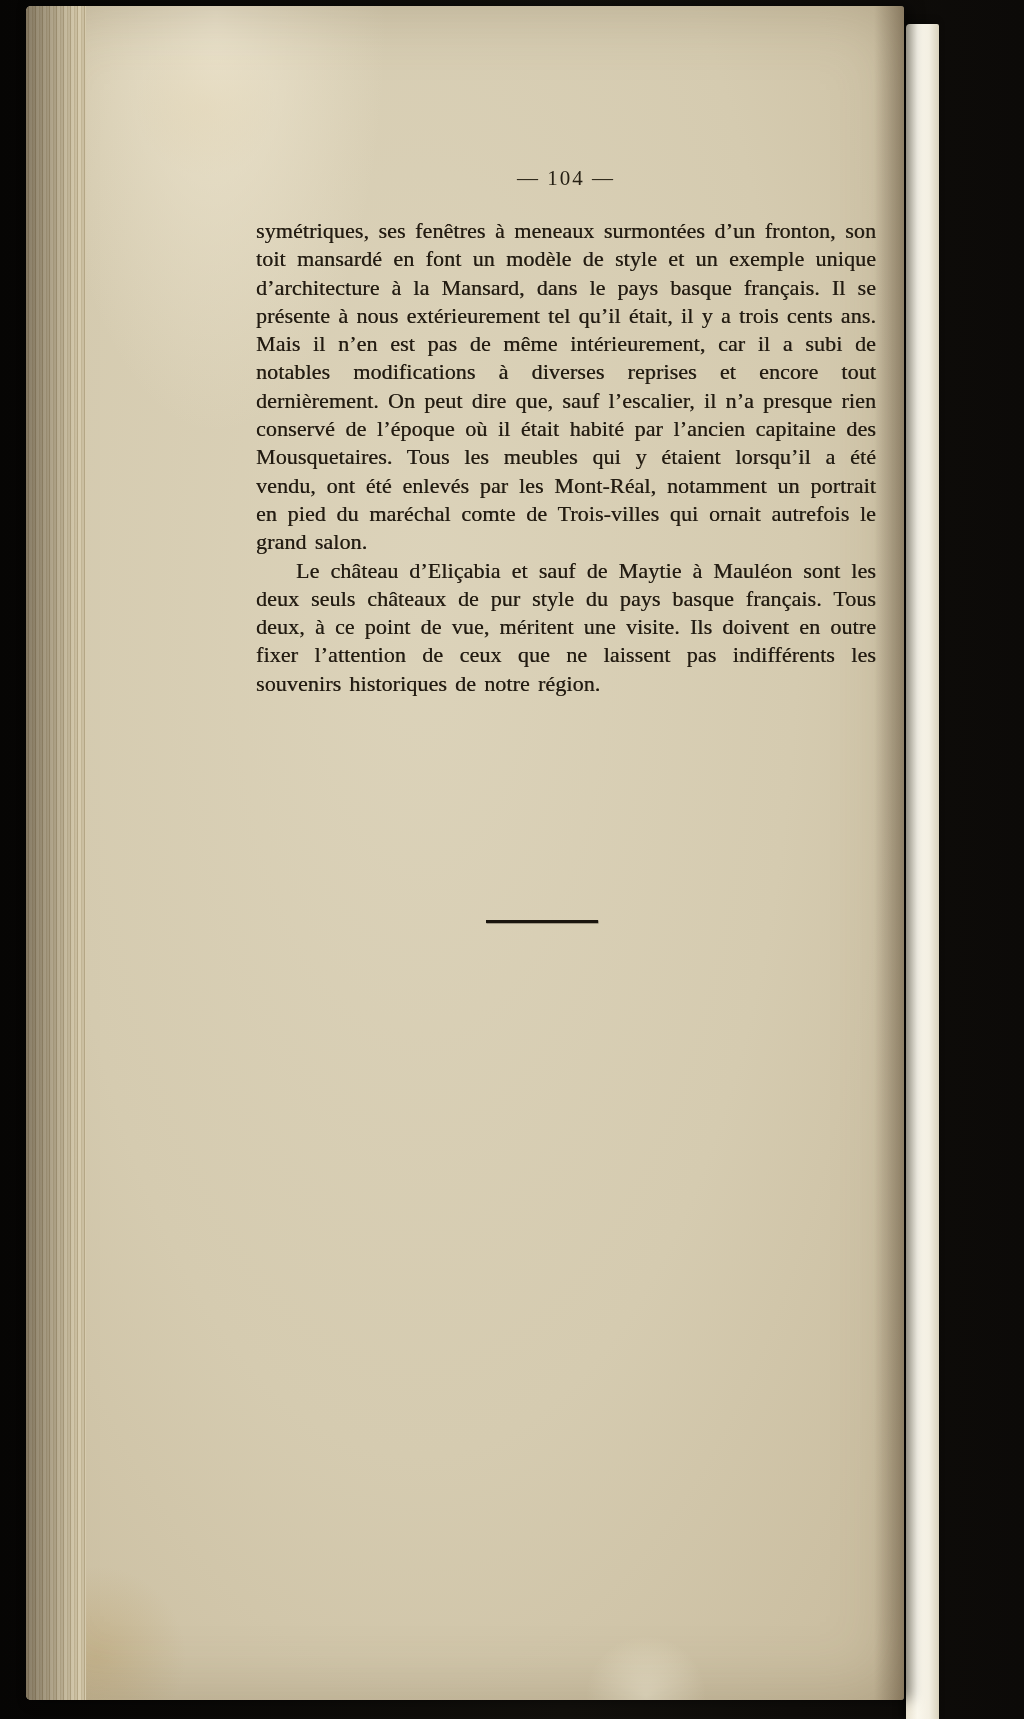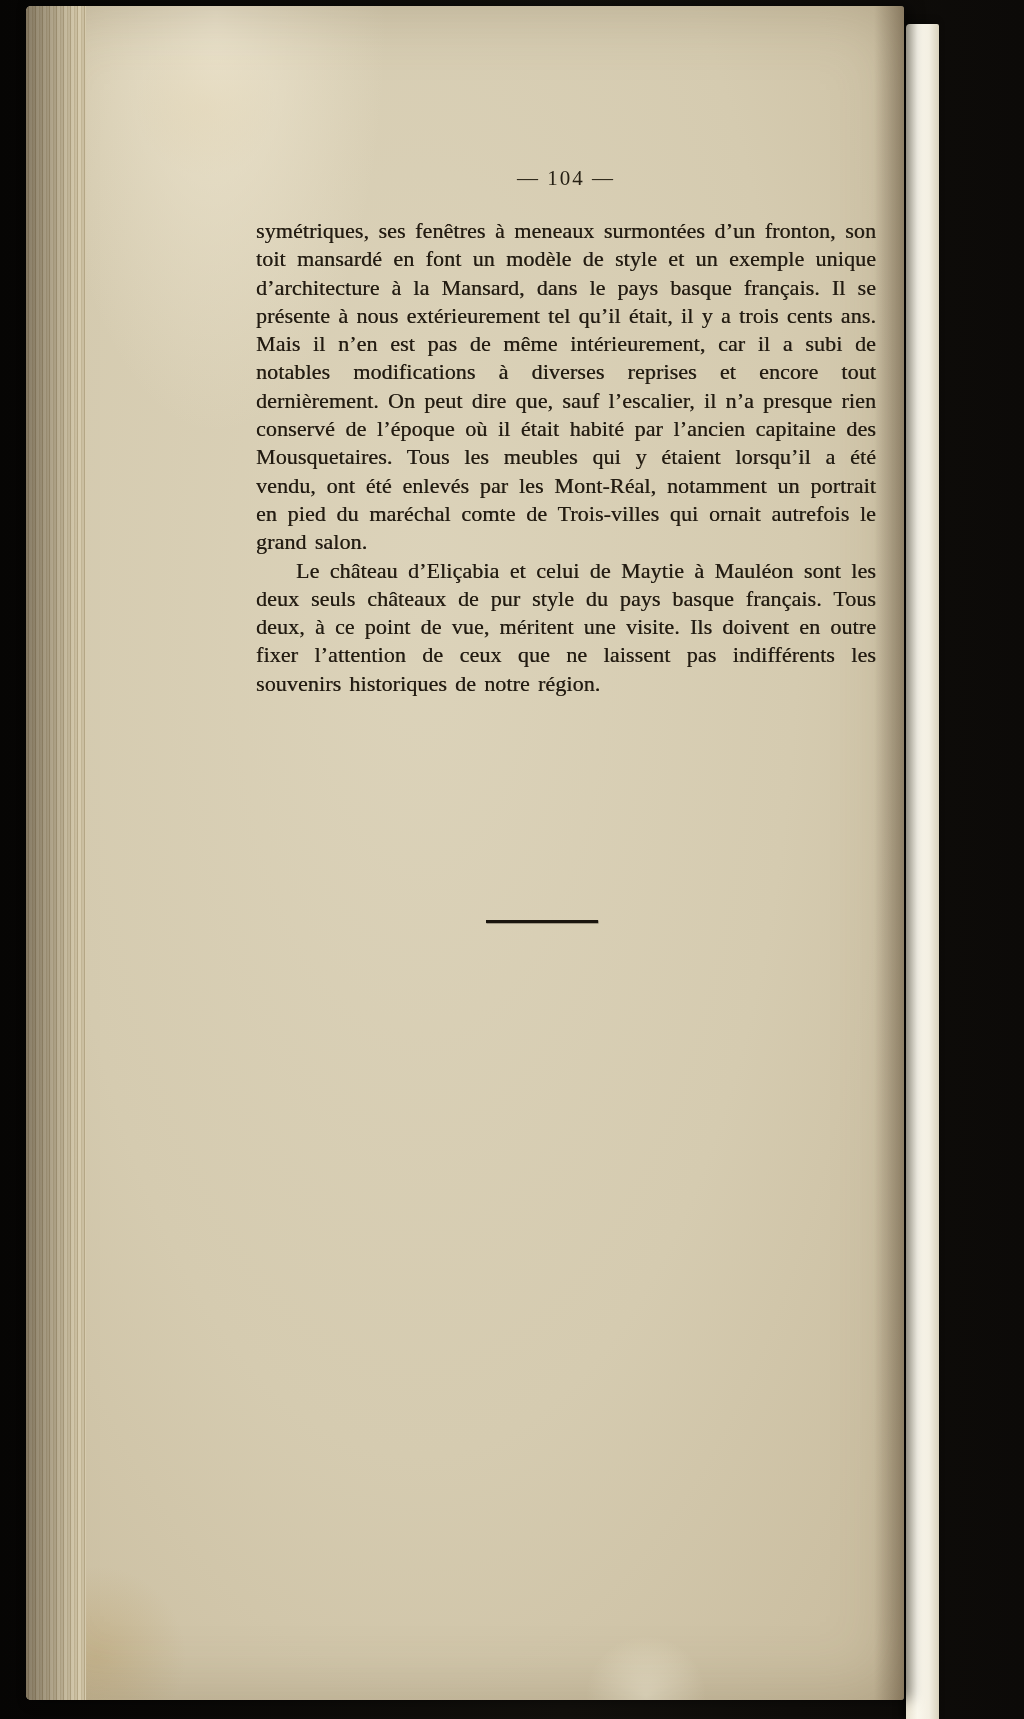--- a/index.html
+++ b/index.html
@@ -119,19 +119,19 @@
   <div class="next-page-edge"></div>
 
   <div class="page">
     <div class="edge-stack"></div>
 
     <div class="content">
       <div class="page-number">— 104 —</div>
 
       <p class="para">symétriques, ses fenêtres à meneaux surmontées d’un fronton, son toit mansardé en font un modèle de style et un exemple unique d’architecture à la Mansard, dans le pays basque français. Il se présente à nous extérieurement tel qu’il était, il y a trois cents ans. Mais il n’en est pas de même intérieurement, car il a subi de notables modifications à diverses reprises et encore tout dernièrement. On peut dire que, sauf l’escalier, il n’a presque rien conservé de l’époque où il était habité par l’ancien capitaine des Mousquetaires. Tous les meubles qui y étaient lorsqu’il a été vendu, ont été enlevés par les Mont-Réal, notamment un portrait en pied du maréchal comte de Trois-villes qui ornait autrefois le grand salon.</p>
 
-      <p class="para indent">Le château d’Eliçabia et celui de Maytie à Mauléon sont les deux seuls châteaux de pur style du pays basque français. Tous deux, à ce point de vue, méritent une visite. Ils doivent en outre fixer l’attention de ceux que ne laissent pas indifférents les souvenirs historiques de notre région.</p>
+      <p class="para indent">Le château d’Eliçabia et sauf de Maytie à Mauléon sont les deux seuls châteaux de pur style du pays basque français. Tous deux, à ce point de vue, méritent une visite. Ils doivent en outre fixer l’attention de ceux que ne laissent pas indifférents les souvenirs historiques de notre région.</p>
 
       <div class="divider"></div>
     </div>
   </div>
 
 </div>
 
 </body></html>

